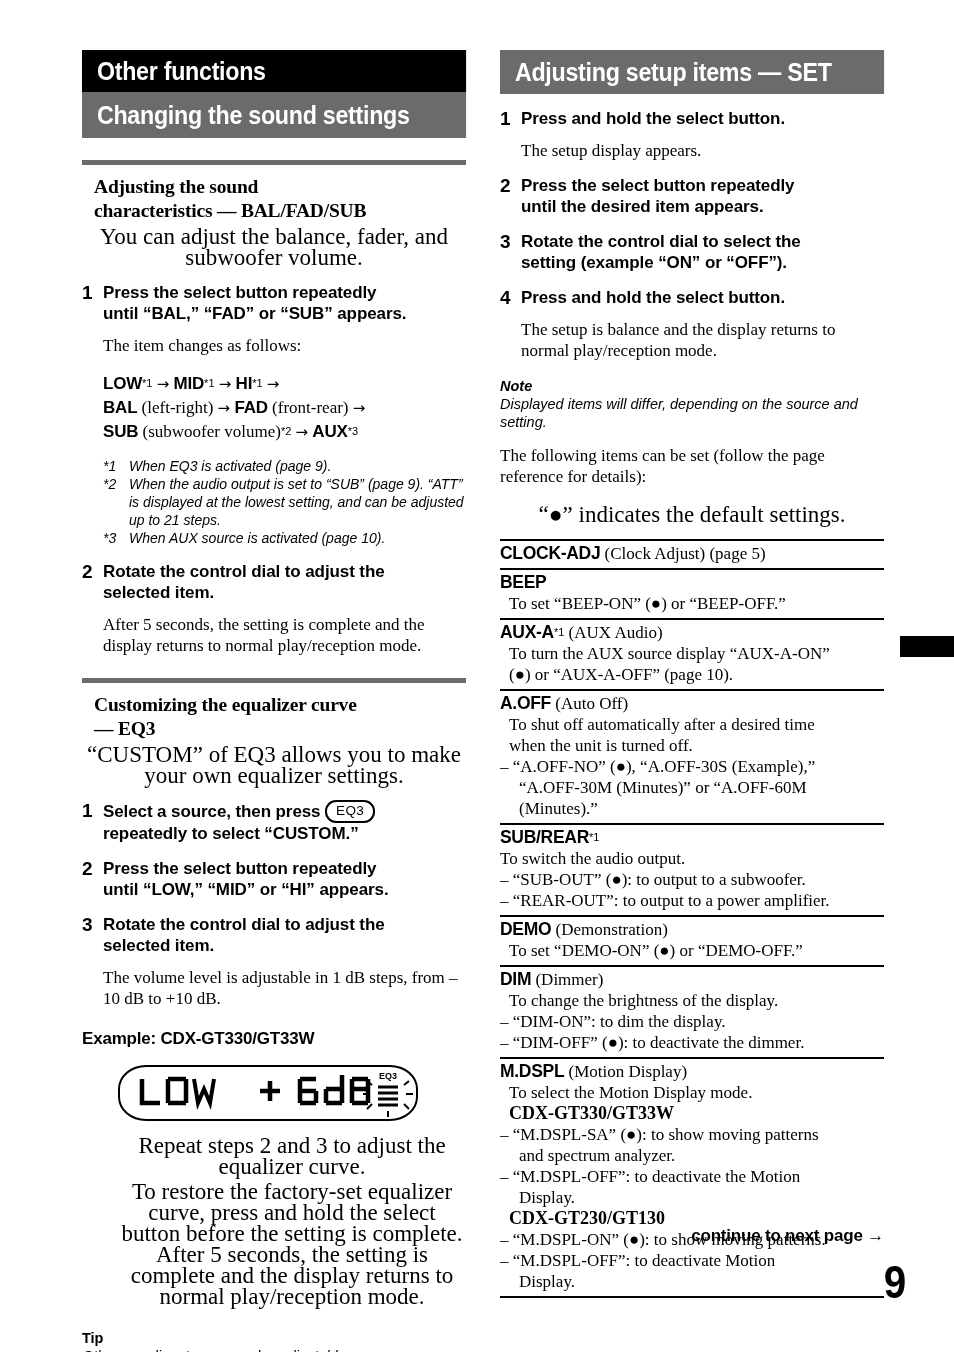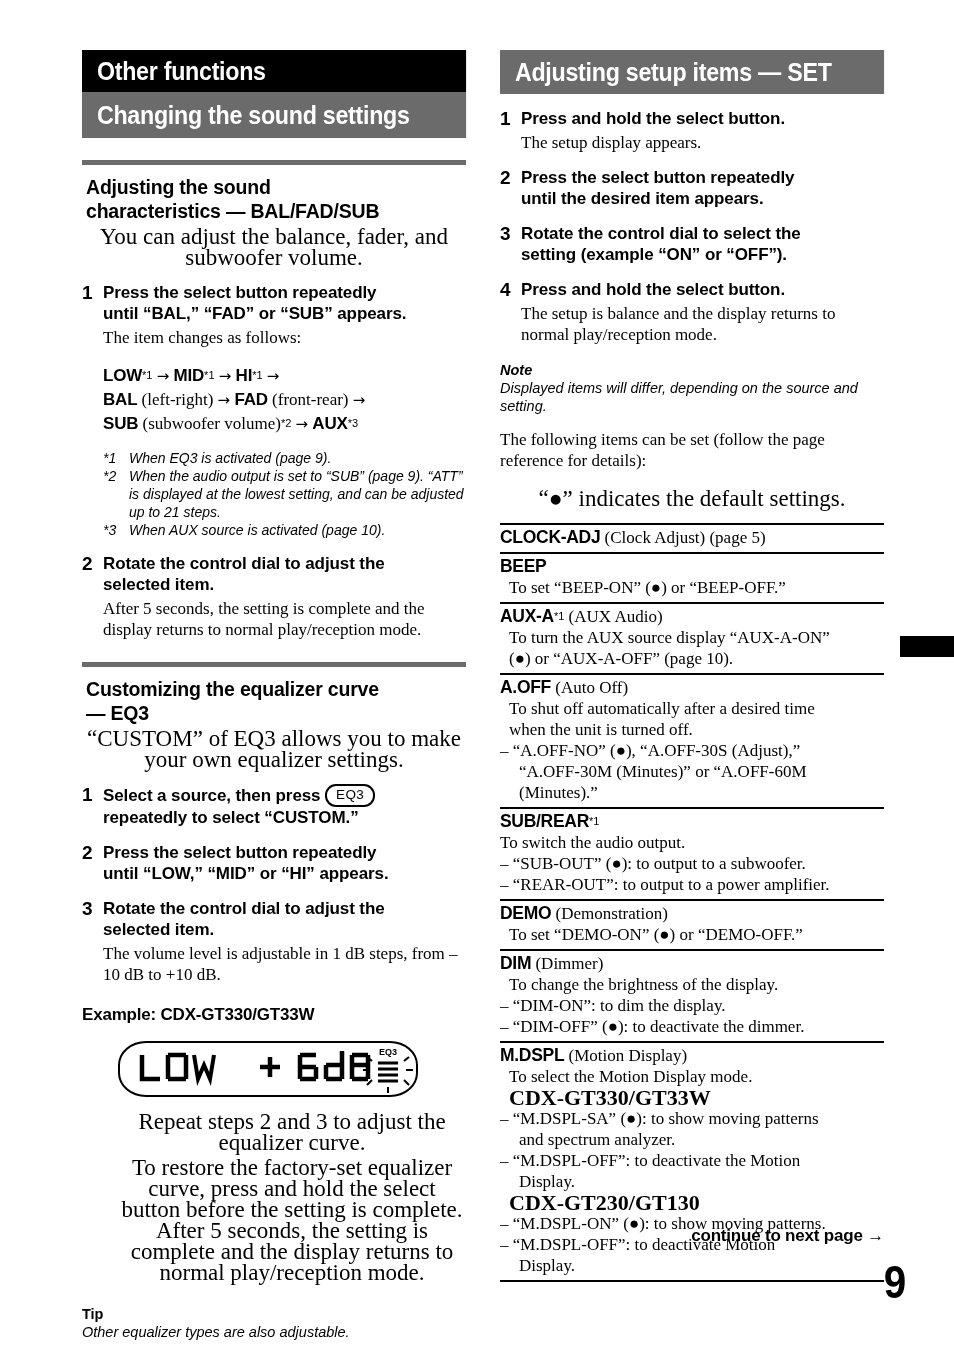--- a/index.html
+++ b/index.html
@@ -51,25 +51,25 @@
 
   
   .rule-thick {
     height: 5px;
     background: #6b6b6b;
     margin: 22px 0 10px 0;
   }
 
   
   h2.subhead {
-    font-family: Liberation Sans, sans-serif;
+    font-family: Liberation Serif, serif;
     font-weight: bold;
     font-size: 19.5px;
     line-height: 24px;
-    margin: 0 0 3px 4px;
+    margin: 0 0 3px 12px;
     letter-spacing: -0.2px;
   }
 
   
   p.body {
     font-size: 23px;
     line-height: 21px;
     margin: 0 0 0 0;
     text-align: center;
   }
@@ -89,21 +89,21 @@
   .step-title {
     font-family: "Liberation Sans", sans-serif;
     font-weight: bold;
     font-size: 17px;
     line-height: 21px;
     letter-spacing: -0.1px;
   }
   .step-desc {
     font-size: 17px;
     line-height: 21px;
-    margin-top: 3px;
+    margin-top: 11px;
   }
 
   
   .flow {
     margin-top: 16px;
     font-size: 17px;
     line-height: 23px;
   }
   .flow b {
     font-family: "Liberation Sans", sans-serif;
@@ -216,21 +216,21 @@
   .item-line {
     font-size: 17px;
     line-height: 21px;
     padding-left: 9px;
   }
   .item-line.noind { padding-left: 0; }
   .item-line.dash { padding-left: 9px; text-indent: -9px; }
   .item-line.dash-cont { padding-left: 19px; }
   .model-head {
     font-weight: bold;
-    font-size: 22px;
+    font-size: 18px;
     line-height: 21px;
     padding-left: 9px;
     font-family: Liberation Serif, serif;
   }
 
   
   .footer-note {
     position: absolute;
     left: 500px;
     top: 1226px;
@@ -507,21 +507,21 @@
         <div class="item-line">To turn the AUX source display “AUX-A-ON”</div>
         <div class="item-line">(●) or “AUX-A-OFF” (page 10).</div>
       </div>
 
       <div class="item">
         <div class="item-name">
           <b>A.OFF</b><span> (Auto Off)</span>
         </div>
         <div class="item-line">To shut off automatically after a desired time</div>
         <div class="item-line">when the unit is turned off.</div>
-        <div class="item-line dash">– “A.OFF-NO” (●), “A.OFF-30S (Adjust),”</div>
+        <div class="item-line dash">– “A.OFF-NO” (●), “A.OFF-30S (Example),”</div>
         <div class="item-line dash-cont">“A.OFF-30M (Minutes)” or “A.OFF-60M</div>
         <div class="item-line dash-cont">(Minutes).”</div>
       </div>
 
       <div class="item">
         <div class="item-name">
           <b>SUB/REAR</b><sup class="fn">*1</sup>
         </div>
         <div class="item-line noind">To switch the audio output.</div>
         <div class="item-line dash">– “SUB-OUT” (●): to output to a subwoofer.</div>

